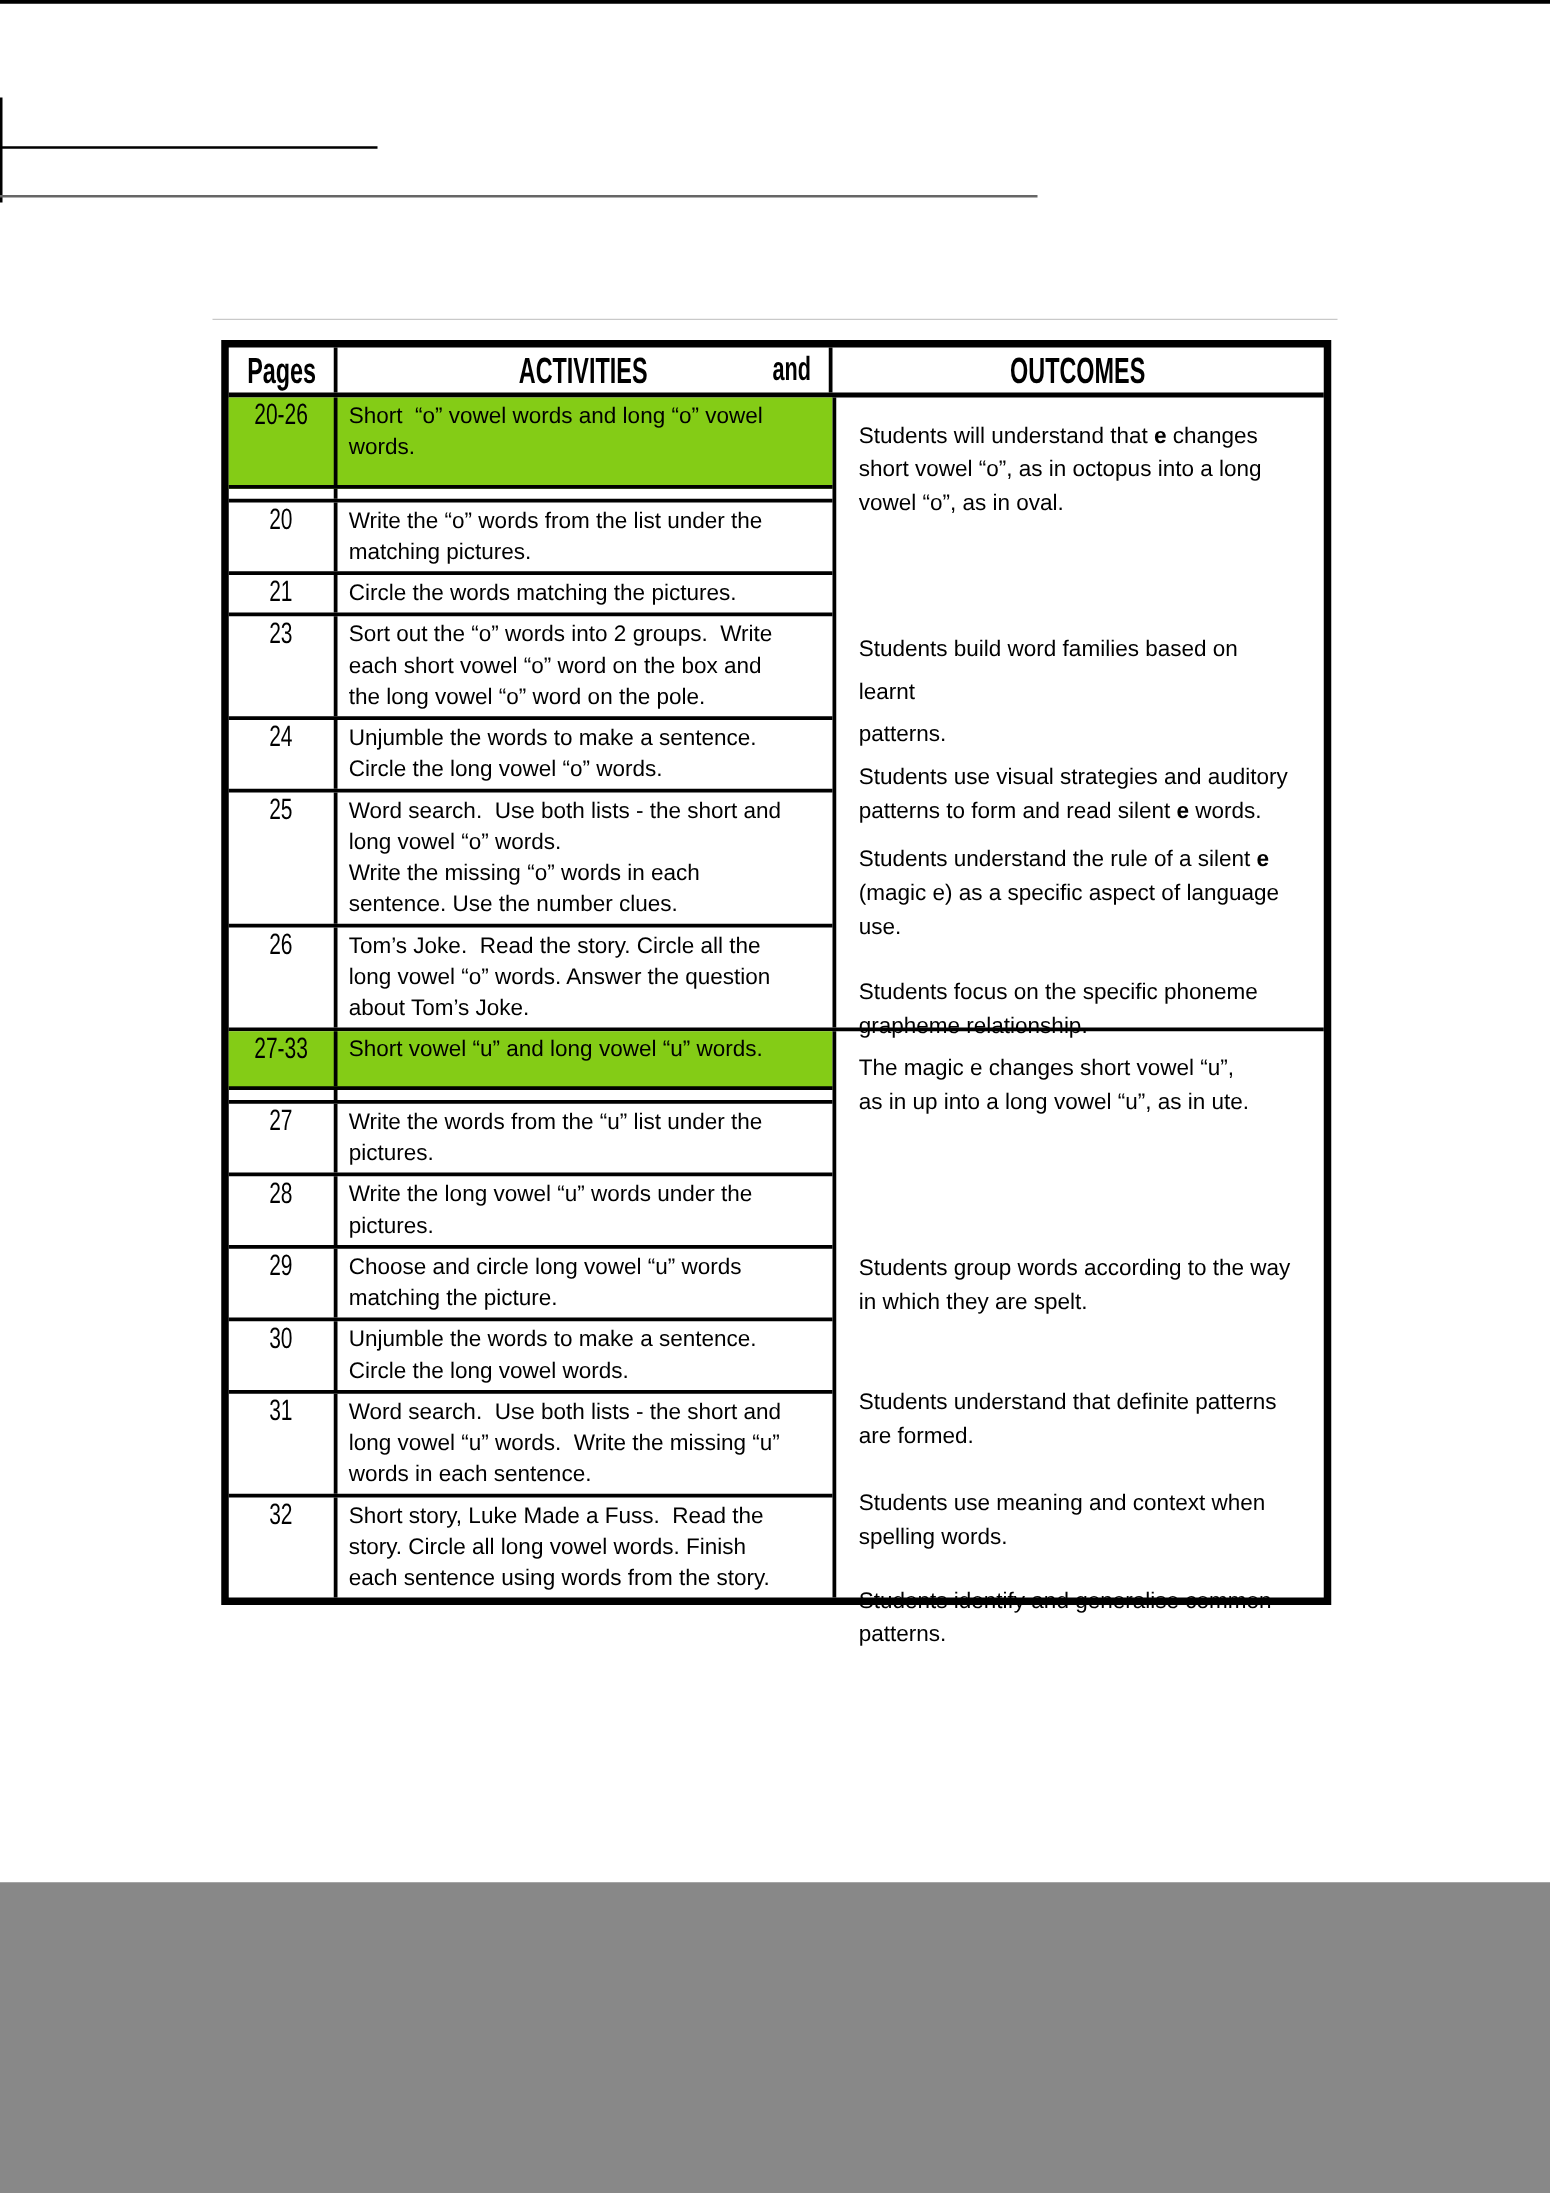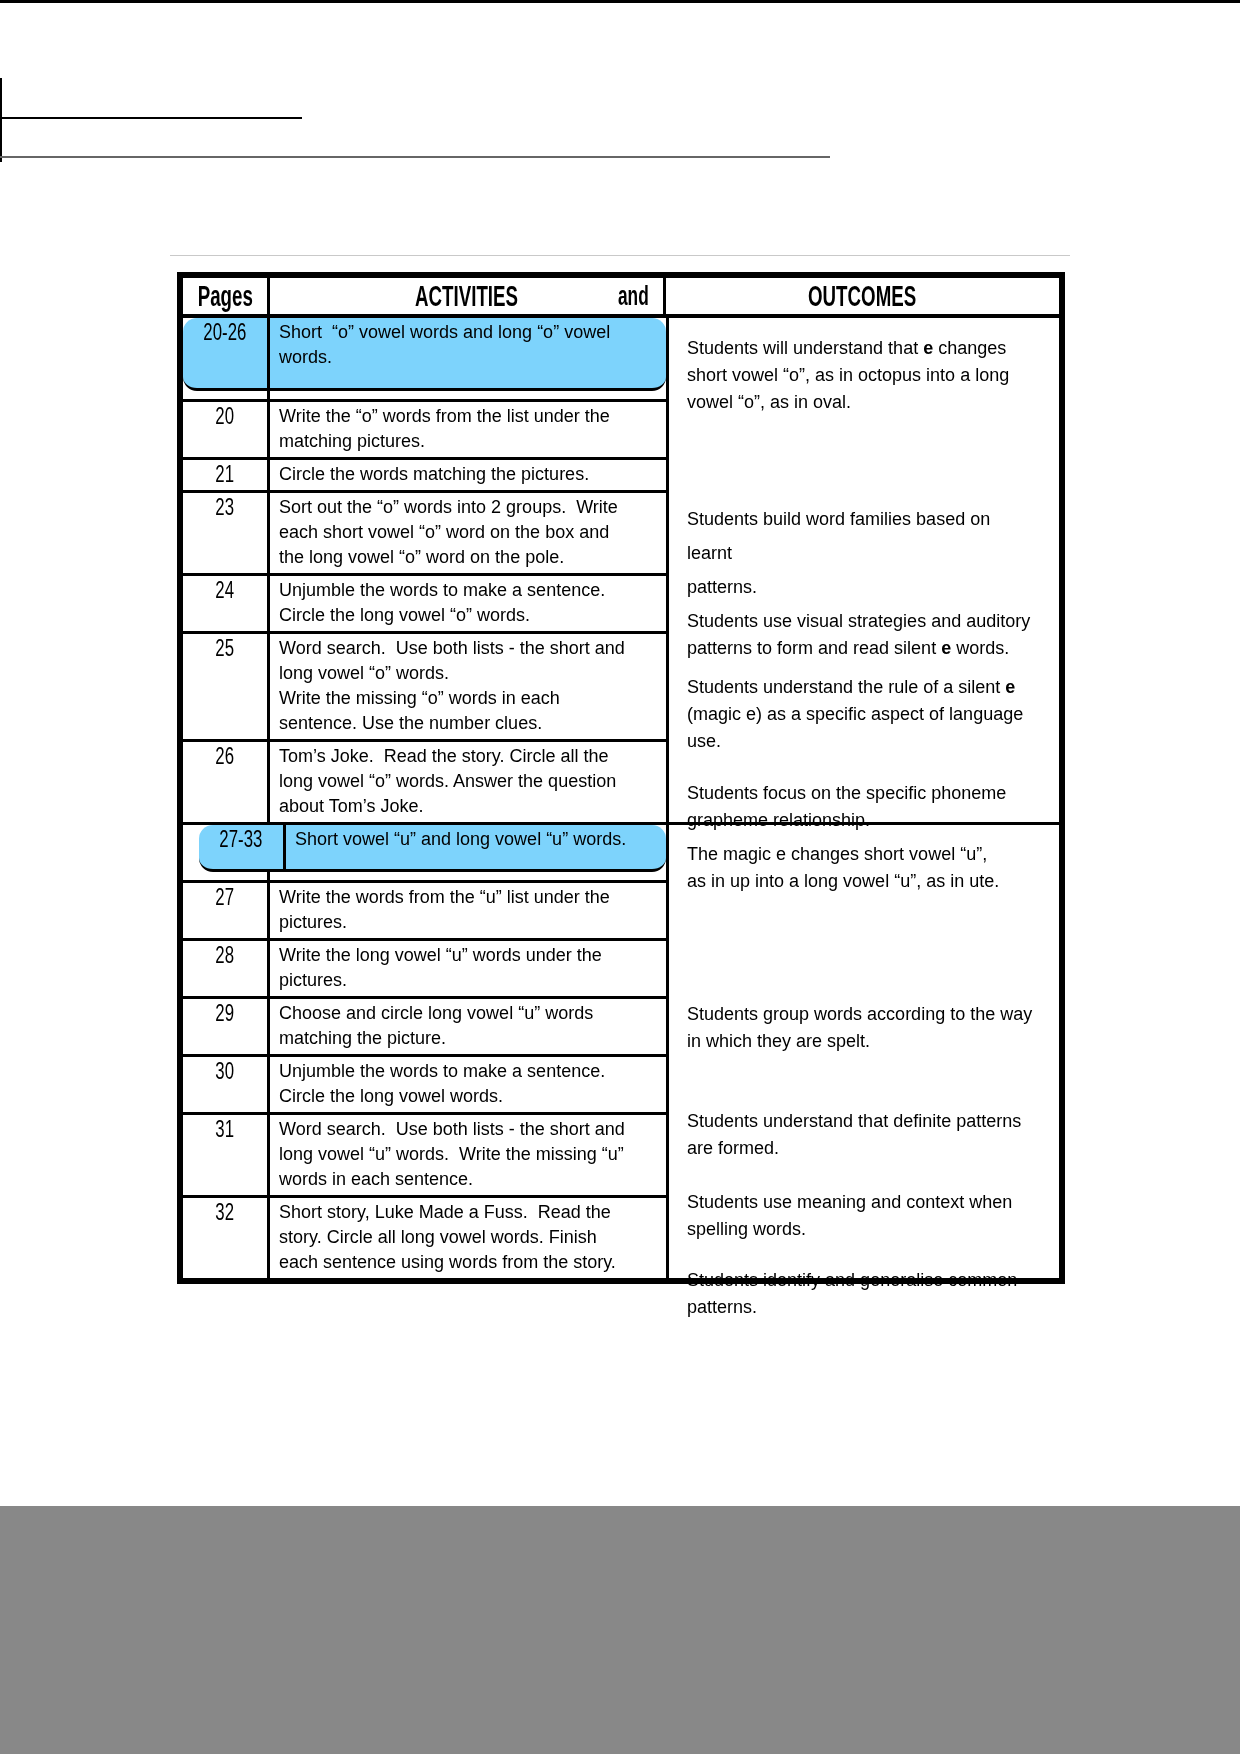--- a/index.html
+++ b/index.html
@@ -38,23 +38,23 @@
   .row:last-child { border-bottom:none; }
   .pcell {
     width:84px; border-right:3px solid #000; text-align:center;
     padding-top:1px; flex-shrink:0;
   }
   .pnum { display:inline-block; font-size:21px; transform:scale(0.8, 1.12); transform-origin:center top; white-space:nowrap; }
   .acell {
     flex:1; padding:2px 4px 3px 9px; font-size:18px; line-height:25px;
     white-space:pre-wrap;
   }
-  .row-gray { background:#7dd3fc;border-radius:14px; }
+  .row-gray { background:#84cc16; }
   .gray-tall  { min-height:70px; }
-  .gray-short { min-height:44px;margin-left:16px; }
+  .gray-short { min-height:44px; }
   .spacer-row { height:8px; min-height:8px; border-bottom:3px solid #000; }
   .spacer-row .acell { padding:0; }
 
   .outcell {
     position:relative; flex:1; border-left:3px solid #000;
     font-size:18px; line-height:27px;
   }
   .opara { position:absolute; left:6px; right:8px; margin:12px; white-space:pre-wrap; }
   .opara.spread { line-height:34px; }
 </style>

